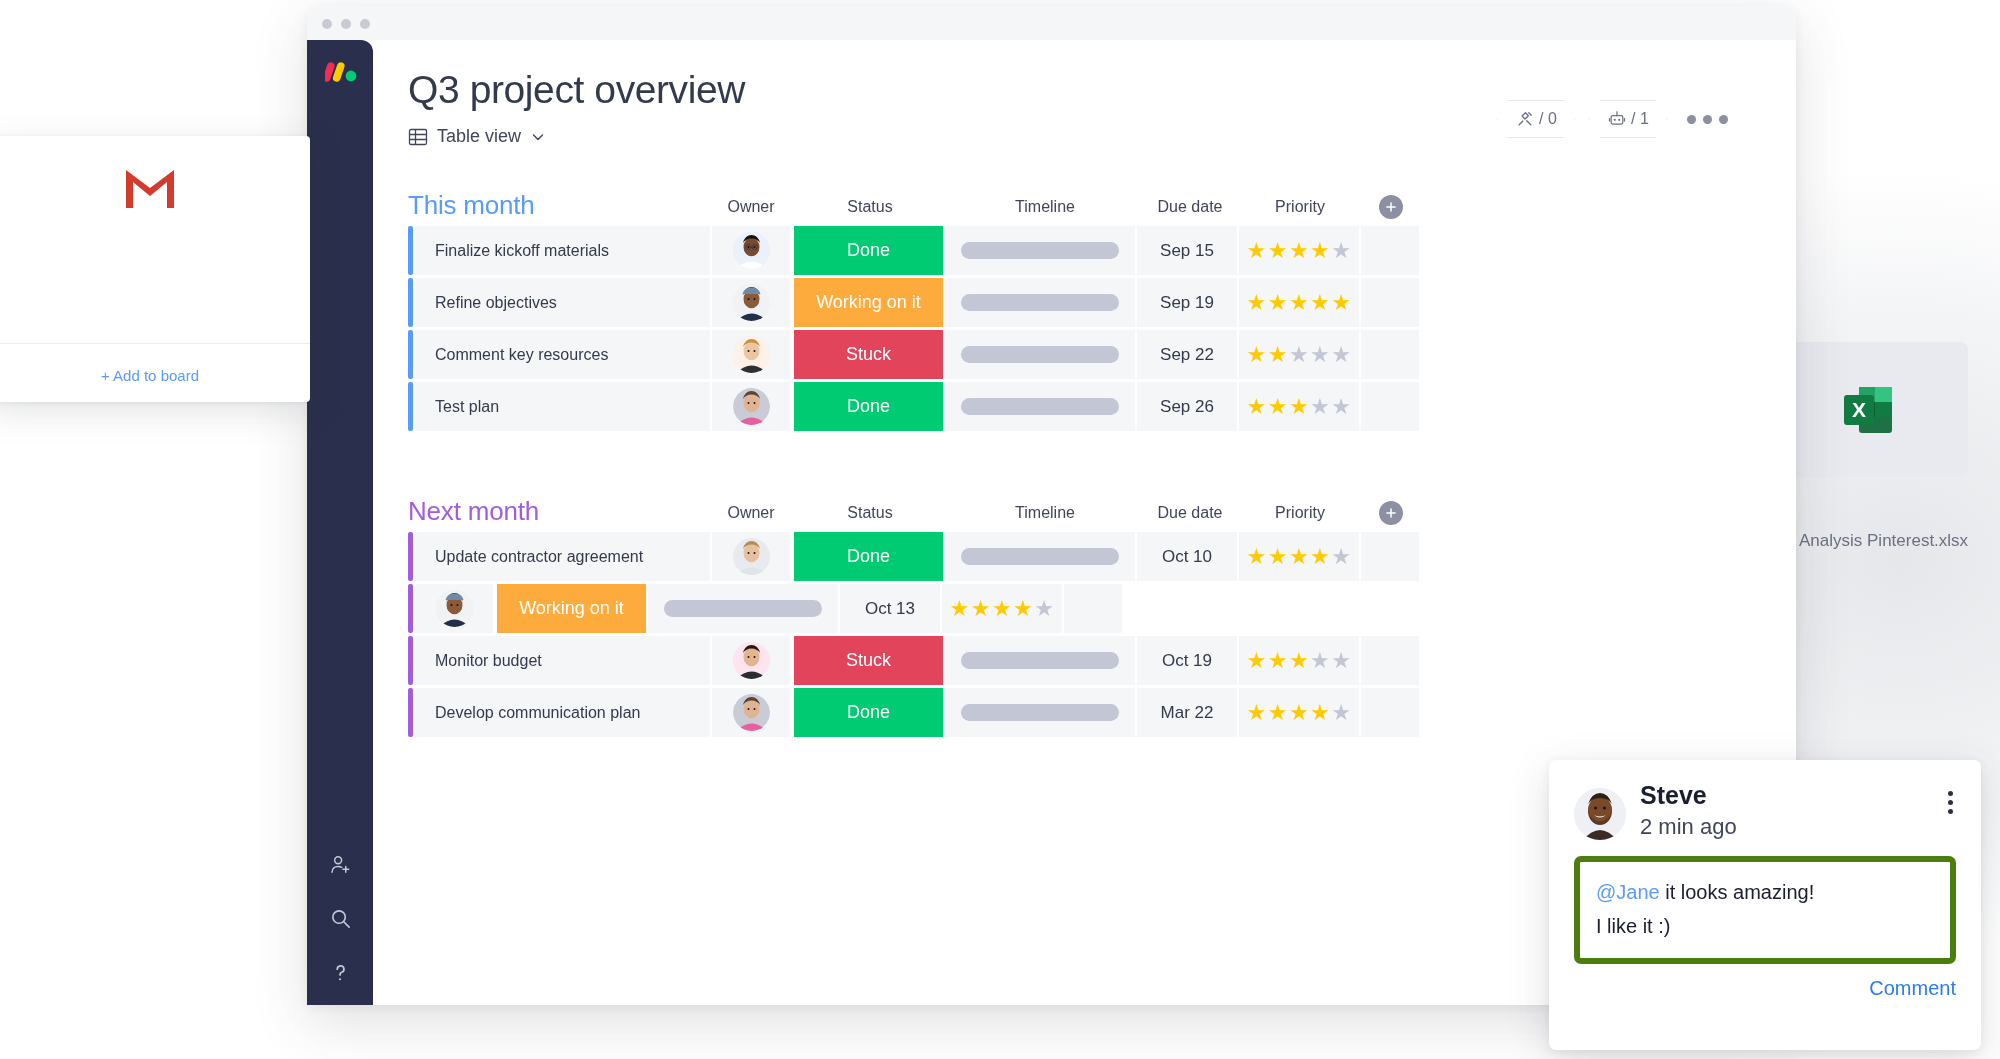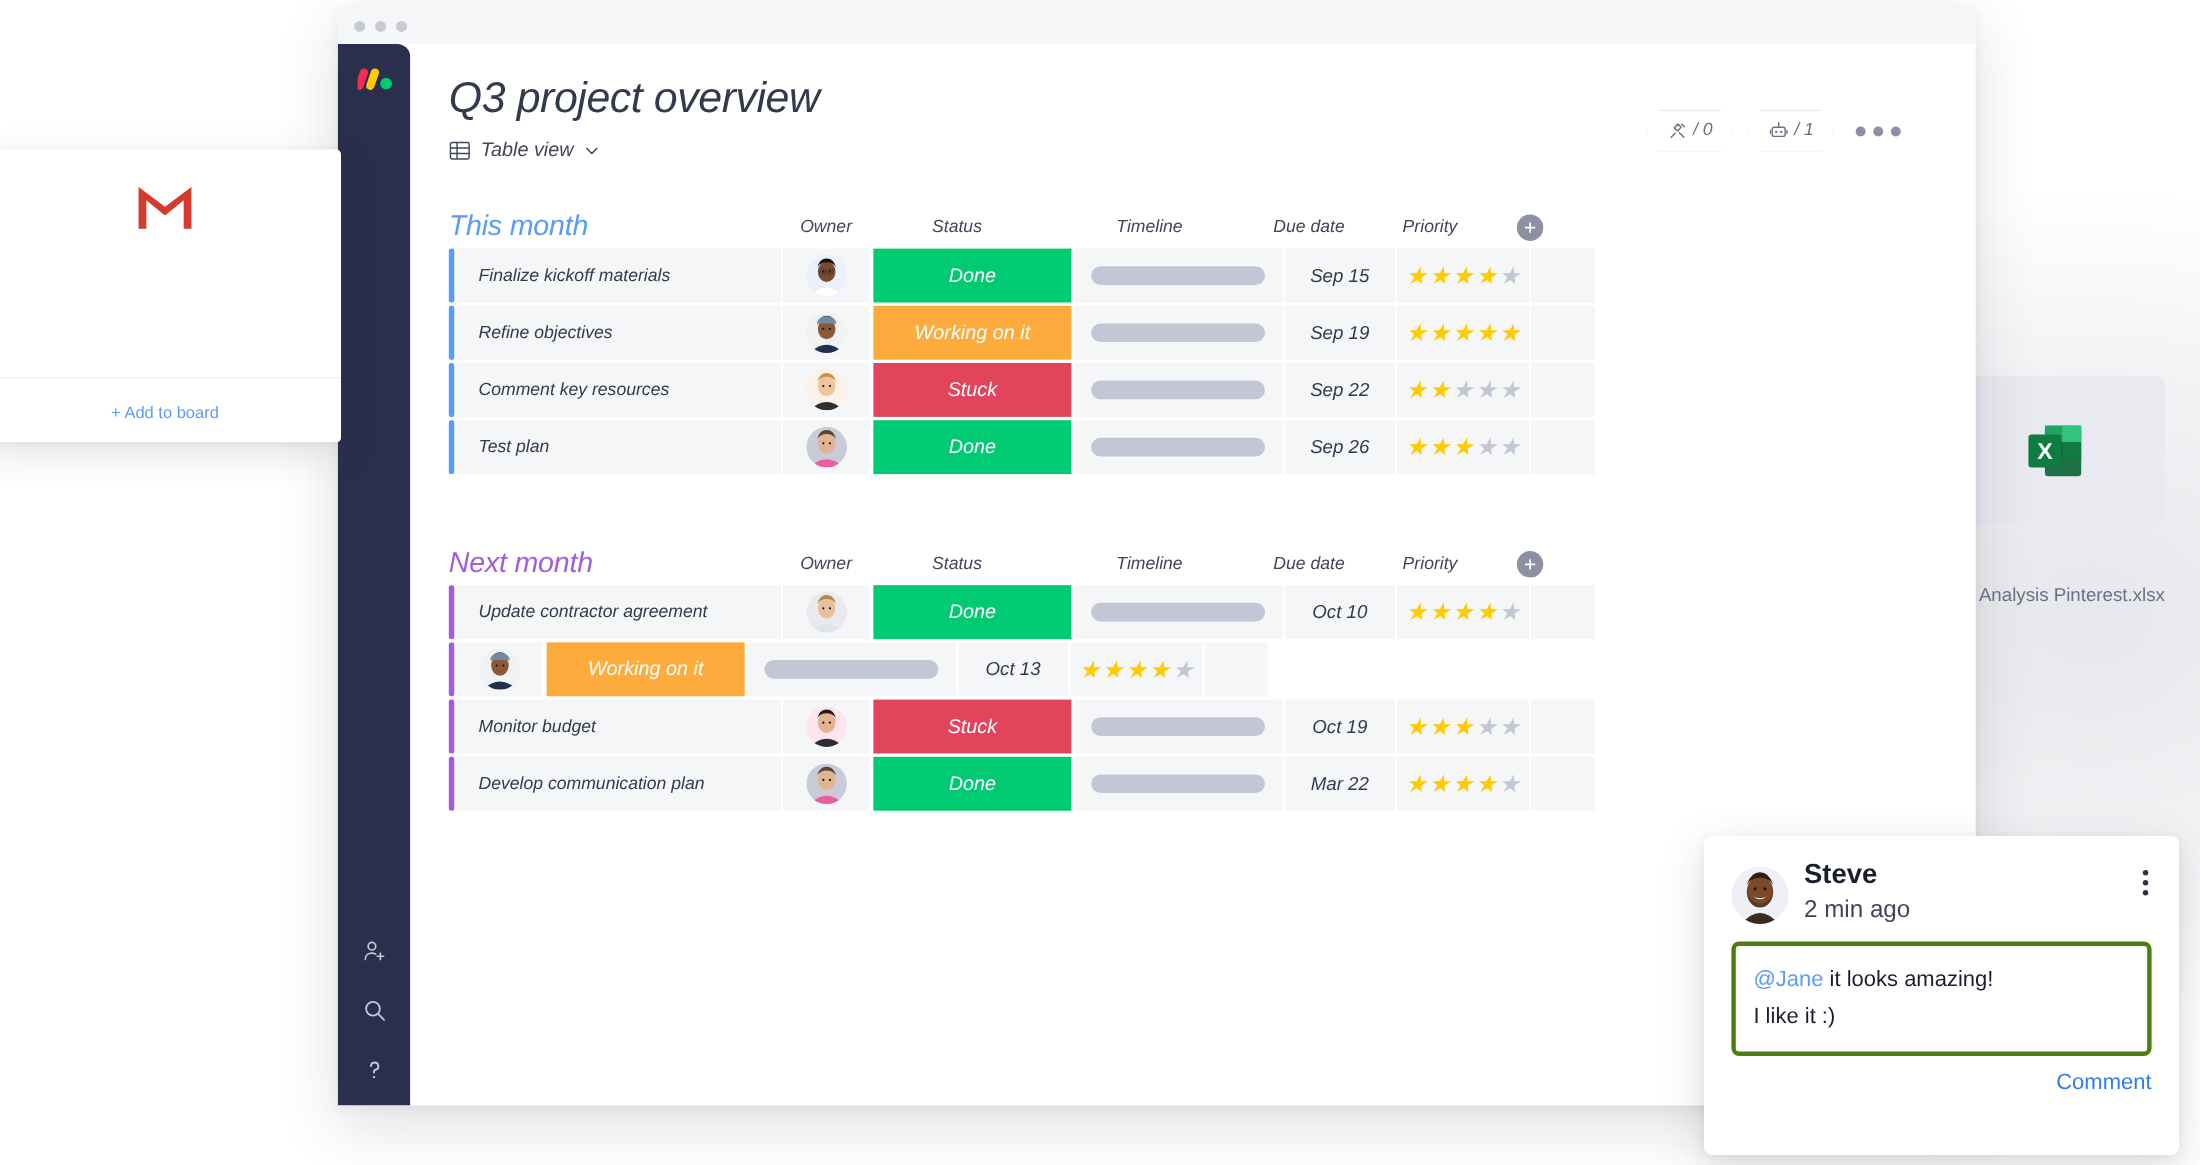--- a/index.html
+++ b/index.html
@@ -60,21 +60,20 @@
     cursor: pointer;
   }
   .sb-icon svg { display: block; }
 
   
   #board {
     position: absolute; left: 66px; top: 34px;
     width: 1423px; height: 965px;
     background: #ffffff;
     padding: 28px 0 5px 35px;
-    font-style: italic;
   }
 
   #board-title {
     font-size: 39px; font-weight: 400; color: #333a4c;
     letter-spacing: -.4px;
     margin-bottom: 14px;
   }
   #view-row {
     display: flex; align-items: center; gap: 9px;
     font-size: 18px; color: #41455a;
@@ -144,21 +143,21 @@
     position: relative;
     display: flex; align-items: stretch;
     height: 49px;
     margin-bottom: 3px;
   }
   .row-accent { width: 5px; border-radius: 2px; flex: none; }
   .cell { background: #f5f6f8; margin-left: 2px; display: flex; align-items: center; }
   .c-name { width: 295px; padding-left: 20px; font-size: 16px; color: #333a4c; }
   .c-owner { width: 78px; justify-content: center; }
   .c-status {
-    width: 180px; justify-content: center;
+    width: 149px; justify-content: center;
     color: #ffffff; font-size: 18px; margin-left: 4px;
   }
   .c-timeline { width: 190px; justify-content: center; }
   .c-due { width: 100px; justify-content: center; font-size: 17px; color: #333a4c; }
   .c-priority { width: 120px; justify-content: center; gap: 1px; }
   .c-blank { width: 58px; }
 
   .avatar {
     width: 37px; height: 37px; border-radius: 50%;
     overflow: hidden; position: relative;
@@ -229,21 +228,21 @@
   #comment-head .avatar { width: 52px; height: 52px; flex: none; }
   #comment-user { font-size: 25px; font-weight: 700; color: #1a1e2e; line-height: 1.1; }
   #comment-time { font-size: 22px; color: #41455a; margin-top: 4px; }
   #comment-kebab {
     position: absolute; right: 0; top: 6px;
     display: flex; flex-direction: column; gap: 4px; cursor: pointer; padding: 3px;
   }
   #comment-kebab i { width: 5px; height: 5px; border-radius: 50%; background: #2b2f40; display: block; }
   #comment-box {
     margin-top: 16px;
-    border: 4px solid #4d7c0f; border-radius: 7px;
+    border: 6px solid #4d7c0f; border-radius: 7px;
     padding: 13px 16px 15px 16px;
     font-size: 20px; line-height: 34px; color: #1a1e2e;
     min-height: 104px;
   }
   #comment-box .mention { color: #5b9bf8; }
   #comment-submit {
     margin-top: 13px;
     text-align: right;
     font-size: 20px; color: #2b7cf3;
     cursor: pointer;

